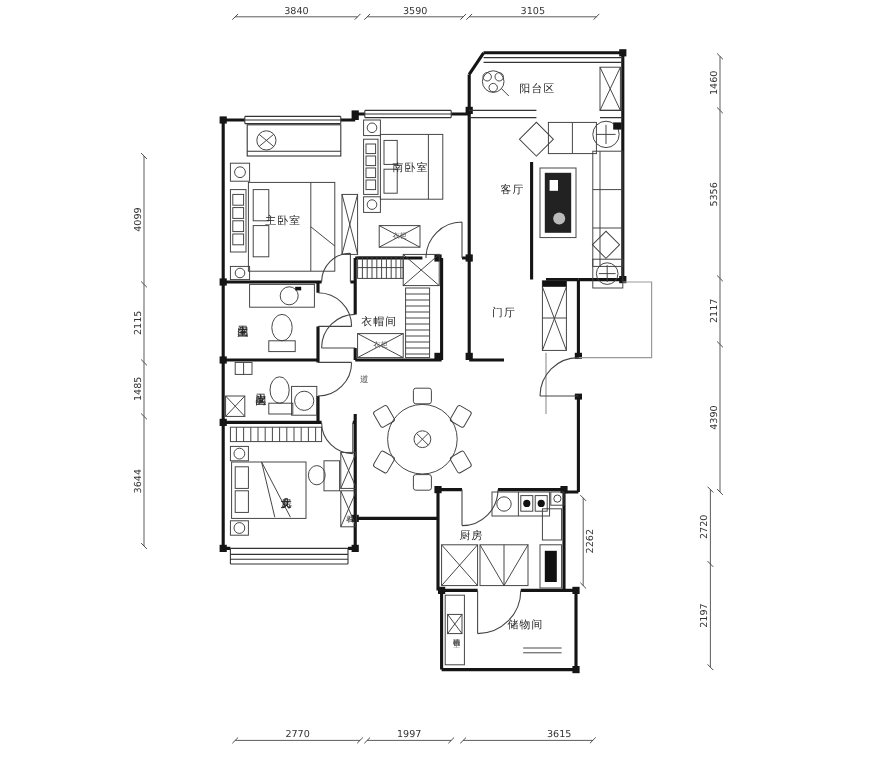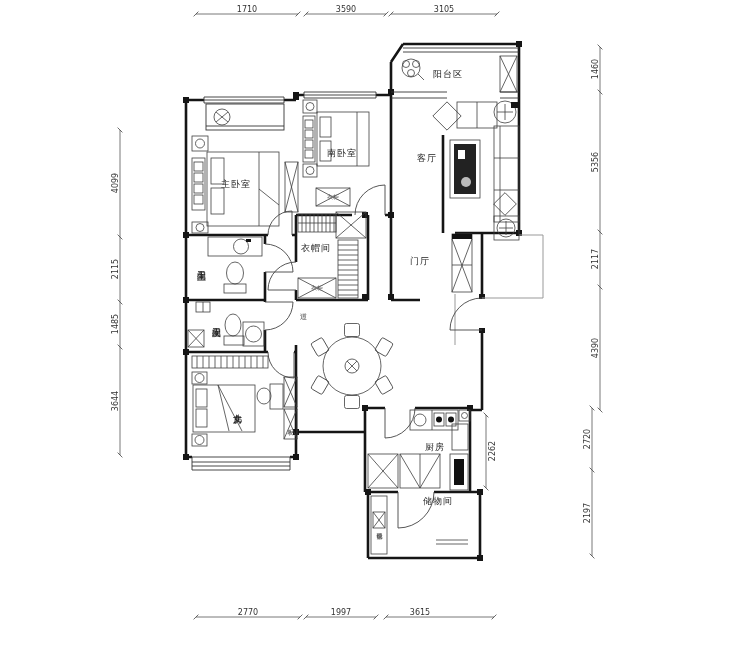--- a/index.html
+++ b/index.html
@@ -281,41 +281,41 @@
     <path d="M600,232 V287" marker-end="url(#tk)"></path>
     <path d="M600,287 V410" marker-end="url(#tk)"></path>
     <path d="M592,408 V470" marker-start="url(#tk)" marker-end="url(#tk)"></path>
     <path d="M592,470 V556" marker-end="url(#tk)"></path>
     <path d="M486,415 V488" marker-start="url(#tk)" marker-end="url(#tk)"></path>
   </g>
 </svg>
 
 <div class="lbl" style="left:448px;top:74px">阳台区</div>
 <div class="lbl" style="left:427px;top:158px">客厅</div>
-<div class="lbl" style="left:342px;top:153px">南卧室</div>
+<div class="lbl" style="left:342px;top:140px">南卧室</div>
 <div class="lbl" style="left:236px;top:184px">主卧室</div>
 <div class="lbl v" style="left:201px;top:264px">主卫生间</div>
 <div class="lbl v" style="left:216px;top:321px">次卫生间</div>
-<div class="lbl" style="left:316px;top:248px">衣帽间</div>
+<div class="lbl" style="left:316px;top:268px">衣帽间</div>
 <div class="lbl" style="left:420px;top:261px">门厅</div>
 <div class="lbl v" style="left:237px;top:407px">女儿房</div>
-<div class="lbl" style="left:435px;top:447px">厨房</div>
-<div class="lbl" style="left:438px;top:501px">储物间</div>
+<div class="lbl" style="left:393px;top:447px">厨房</div>
+<div class="lbl" style="left:438px;top:521px">储物间</div>
 <div class="lbl v gray" style="left:303px;top:307px">过道</div>
 <div class="lbl v tiny" style="left:379px;top:528px">空调机位</div>
 <div class="lbl tiny" style="left:333px;top:197px">衣柜</div>
 <div class="lbl tiny" style="left:317px;top:288px">衣柜</div>
 <div class="lbl v tiny" style="left:290px;top:424px">衣柜</div>
 
-<div class="dim" style="left:247px;top:9px">1710</div>
+<div class="dim" style="left:247px;top:9px">3840</div>
 <div class="dim" style="left:346px;top:9px">3590</div>
 <div class="dim" style="left:444px;top:9px">3105</div>
 <div class="dim" style="left:248px;top:612px">2770</div>
 <div class="dim" style="left:341px;top:612px">1997</div>
-<div class="dim" style="left:420px;top:612px">3615</div>
+<div class="dim" style="left:466px;top:612px">3615</div>
 <div class="dim v" style="left:115px;top:183px">4099</div>
 <div class="dim v" style="left:115px;top:269px">2115</div>
 <div class="dim v" style="left:115px;top:324px">1485</div>
 <div class="dim v" style="left:115px;top:401px">3644</div>
 <div class="dim v" style="left:595px;top:69px">1460</div>
 <div class="dim v" style="left:595px;top:162px">5356</div>
 <div class="dim v" style="left:595px;top:259px">2117</div>
 <div class="dim v" style="left:595px;top:348px">4390</div>
 <div class="dim v" style="left:587px;top:439px">2720</div>
 <div class="dim v" style="left:587px;top:513px">2197</div>

